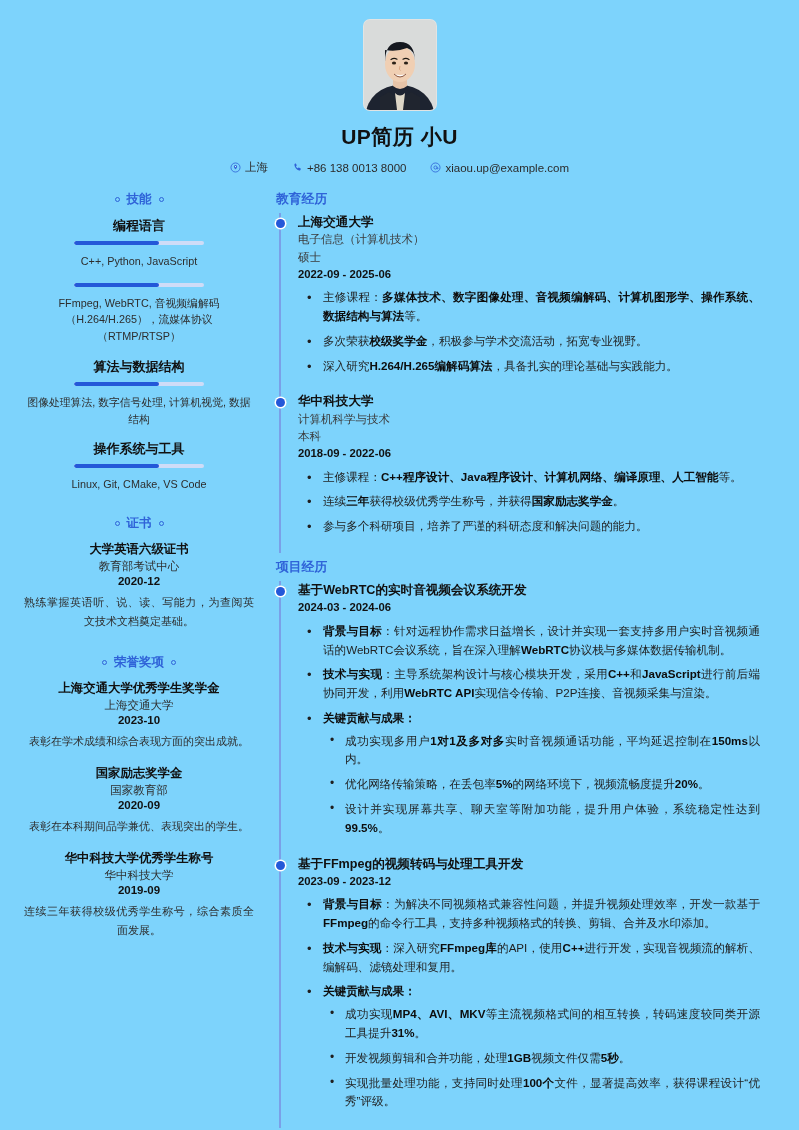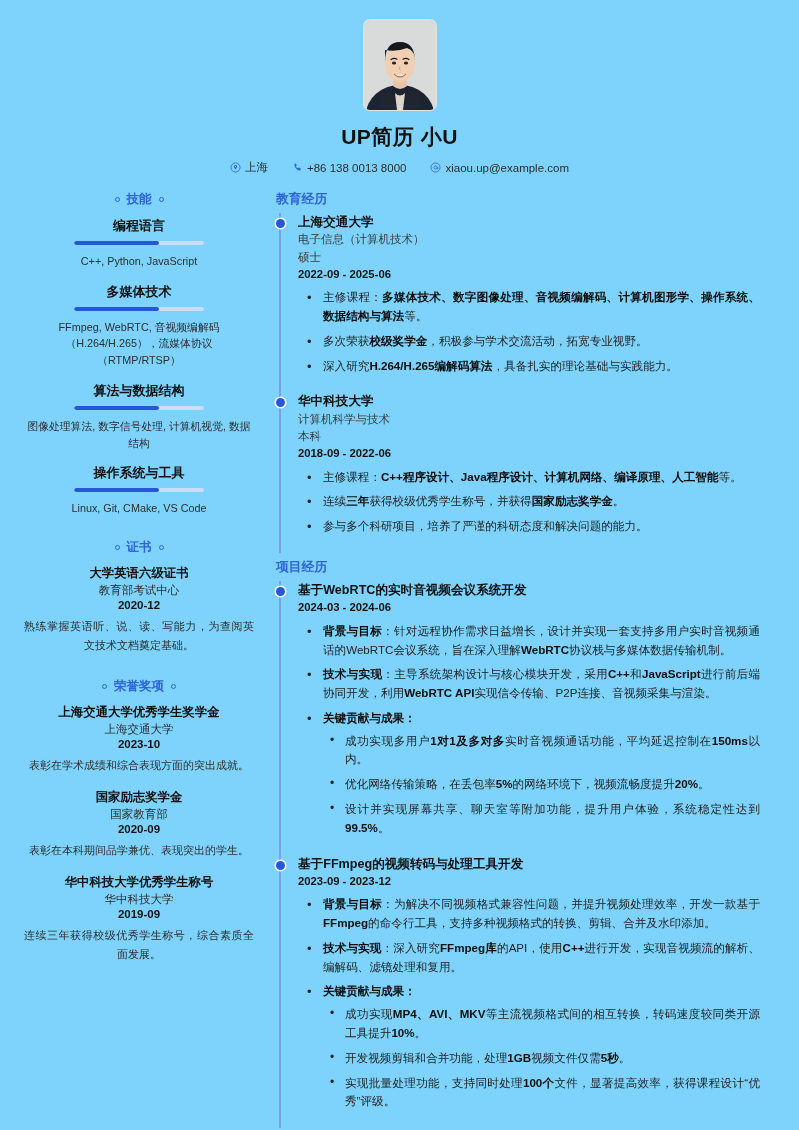--- a/index.html
+++ b/index.html
@@ -253,21 +253,20 @@
         </div>
         <div id="skills-list">
             <div class="skill">
               <div class="skill-name">编程语言</div>
               <div class="bar">
                 <div class="bar-fill" style="width: 65%;"></div>
               </div>
               <div class="skill-desc">C++, Python, JavaScript</div>
             </div>
             <div class="skill">
-              <div class="skill-name">多媒体技术</div>
               <div class="bar">
                 <div class="bar-fill" style="width: 65%;"></div>
               </div>
               <div class="skill-desc">FFmpeg, WebRTC, 音视频编解码（H.264/H.265），流媒体协议（RTMP/RTSP）</div>
             </div>
             <div class="skill">
               <div class="skill-name">算法与数据结构</div>
               <div class="bar">
                 <div class="bar-fill" style="width: 65%;"></div>
               </div>
@@ -379,21 +378,21 @@
                   </ul></li>
               </ul>
             </div>
             <div class="tl-item">
               <div class="it-title">基于FFmpeg的视频转码与处理工具开发</div>
               <div class="it-date">2023-09 - 2023-12</div>
               <ul class="pts">
                 <li><b>背景与目标</b>：为解决不同视频格式兼容性问题，并提升视频处理效率，开发一款基于<b>FFmpeg</b>的命令行工具，支持多种视频格式的转换、剪辑、合并及水印添加。</li>
                 <li><b>技术与实现</b>：深入研究<b>FFmpeg库</b>的API，使用<b>C++</b>进行开发，实现音视频流的解析、编解码、滤镜处理和复用。</li>
                 <li><b>关键贡献与成果：</b><ul class="sub">
-                    <li>成功实现<b>MP4、AVI、MKV</b>等主流视频格式间的相互转换，转码速度较同类开源工具提升<b>10%</b>。</li>
+                    <li>成功实现<b>MP4、AVI、MKV</b>等主流视频格式间的相互转换，转码速度较同类开源工具提升<b>31%</b>。</li>
                     <li>开发视频剪辑和合并功能，处理<b>1GB</b>视频文件仅需<b>5秒</b>。</li>
                     <li>实现批量处理功能，支持同时处理<b>100个</b>文件，显著提高效率，获得课程设计“优秀”评级。</li>
                   </ul></li>
               </ul>
             </div>
           </div>
       </div>
 
     </div>
   </div>

